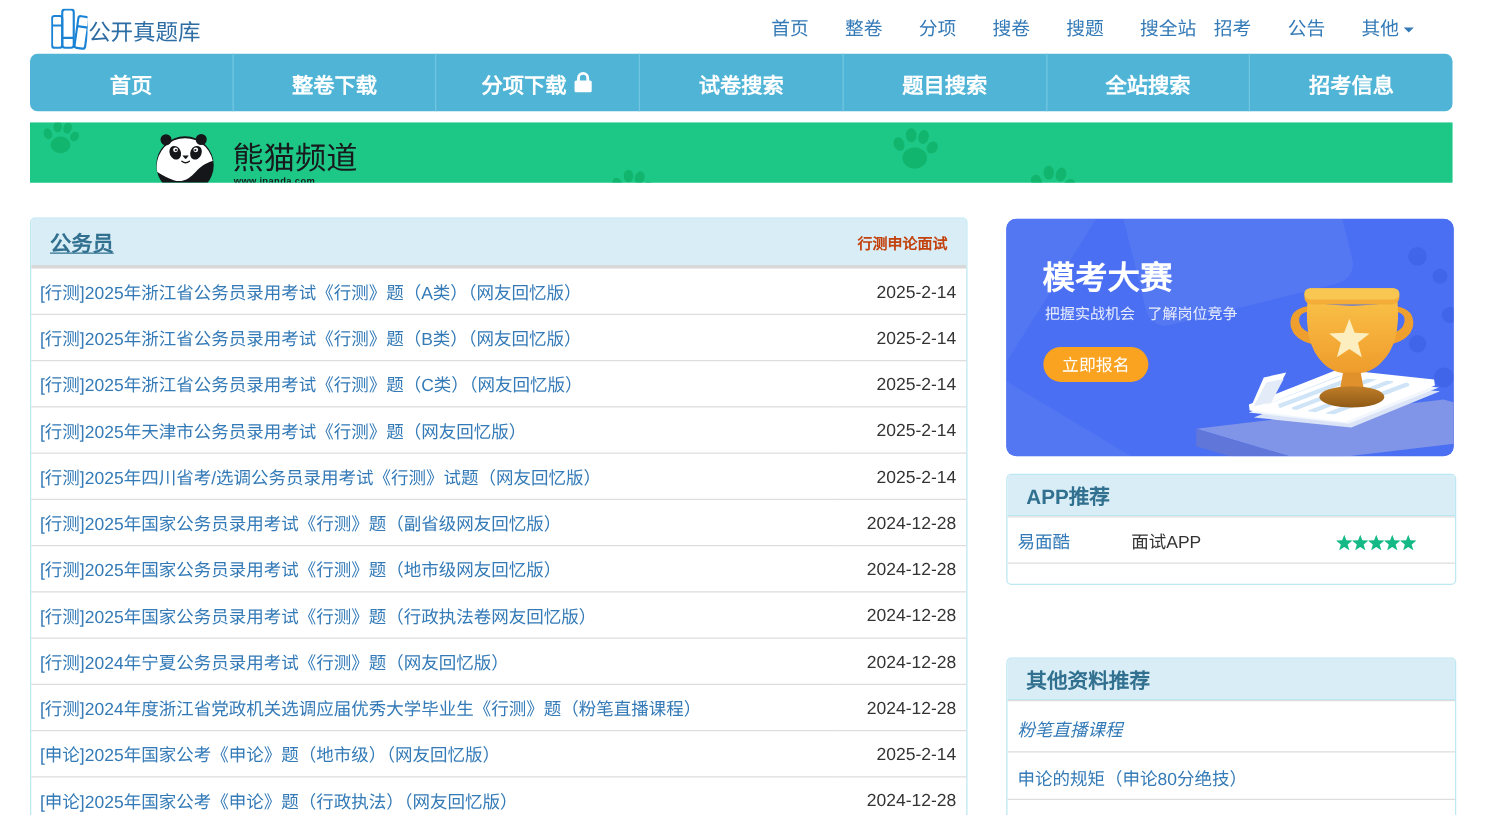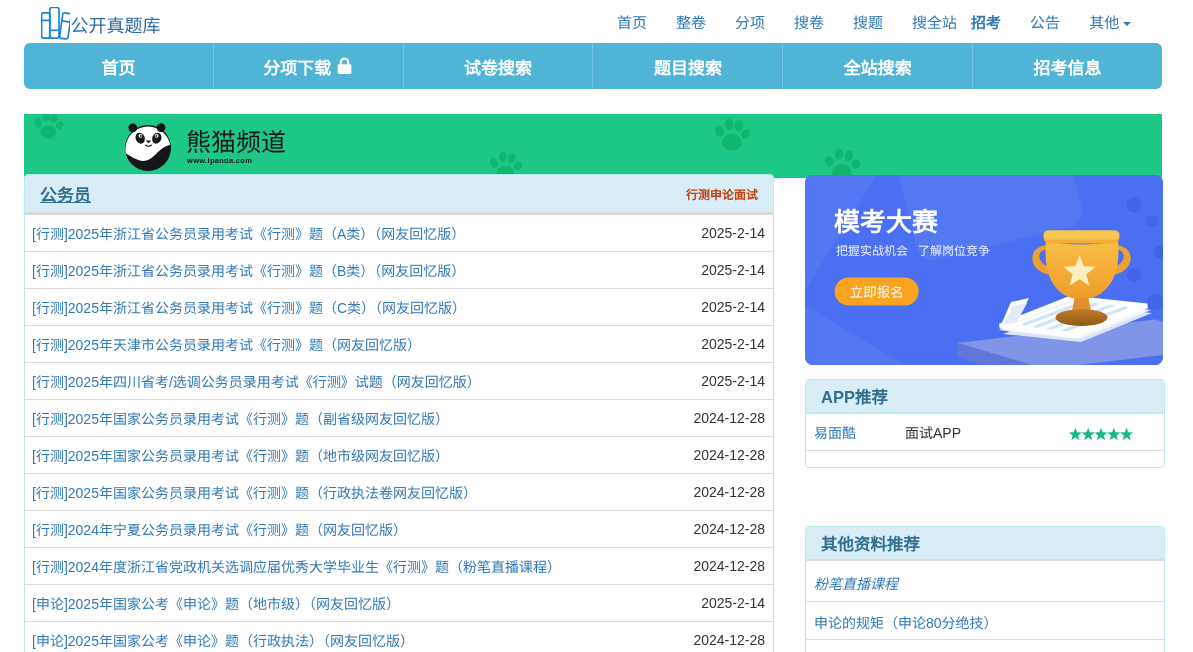--- a/index.html
+++ b/index.html
@@ -6,28 +6,28 @@
 html,body{margin:0;padding:0;background:#fff;font-family:"Liberation Sans",sans-serif;}
 body{width:1193px;height:652px;overflow:hidden;position:relative;}
 a{text-decoration:none;}
 
 .topbar{position:absolute;left:0;top:0;width:100%;height:43px;}
 .logo{position:absolute;left:40.5px;top:7px;display:flex;align-items:center;}
 .logo .txt{color:#2e6da4;font-size:18px;margin-left:1px;letter-spacing:0px;}
 .topnav{position:absolute;left:617px;top:0;height:43px;display:flex;align-items:center;}
 .topnav a{color:#337ab7;font-size:15px;margin-left:29px;}
 .topnav a:first-child{margin-left:0;}
-.topnav a.mz{margin-left:14px;font-weight:bold;}
+.topnav a.mz{margin-left:14px;}
 .caret{display:inline-block;width:0;height:0;margin-left:4px;vertical-align:middle;border-top:4px solid #337ab7;border-right:4px solid transparent;border-left:4px solid transparent;}
 
 .mainnav{position:absolute;left:24px;top:43px;width:1138px;height:46px;background:#4fb4d6;border-radius:6px;display:flex;}
 .mainnav .item{flex:1;display:flex;align-items:center;justify-content:center;color:#fff;font-size:17px;font-weight:bold;border-right:1px solid #72c5e0;}
 .mainnav .item:last-child{border-right:none;}
 
-.banner{position:absolute;left:24px;top:114px;width:1138px;height:64px;background:#1dc786;overflow:hidden;}
+.banner{position:absolute;left:24px;top:98px;width:1138px;height:48px;background:#1dc786;overflow:hidden;}
 
 .leftpanel{position:absolute;left:24px;top:174px;width:748px;border:1px solid #bce8f1;border-radius:4px 4px 0 0;background:#fff;}
 .lp-head{background:#d9edf7;border-bottom:3px solid #d8d8d8;border-radius:3px 3px 0 0;height:37px;display:flex;align-items:center;padding:0 15px;}
 .lp-head .t{color:#31708f;font-size:17px;font-weight:bold;flex:1;text-decoration:underline;}
 .lp-head a{color:#c2410c;font-size:12px;font-weight:bold;}
 table.list{width:100%;border-collapse:collapse;}
 table.list td{border-top:1px solid #ddd;height:36px;padding:0 8px;font-size:14px;}
 table.list tr:first-child td{border-top:none;}
 table.list td.l{padding-left:7px;}
 table.list td.l a{color:#337ab7;}
@@ -70,20 +70,21 @@
       <a>搜题</a>
       <a>搜全站</a>
       <a class="mz">招考</a>
       <a>公告</a>
       <a>其他<span class="caret"></span></a>
   </div>
 </div>
 
 <div class="mainnav">
   <div class="item">首页</div>
+  <div class="item">整卷下载</div>
   <div class="item">分项下载 <svg style="margin-left:5px" width="17" height="18" viewBox="0 0 15 16">
         <path fill="#fff" d="M3.2 6.5V4.8a4.3 4.3 0 018.6 0v1.7h.6c.7 0 1.2.5 1.2 1.2v6.1c0 .7-.5 1.2-1.2 1.2H2.6c-.7 0-1.2-.5-1.2-1.2V7.7c0-.7.5-1.2 1.2-1.2h.6zm2-1.7v1.7h4.6V4.8a2.3 2.3 0 00-4.6 0z"></path>
       </svg></div>
   <div class="item">试卷搜索</div>
   <div class="item">题目搜索</div>
   <div class="item">全站搜索</div>
   <div class="item">招考信息</div>
 </div>
 
 <div class="banner" id="banner">

